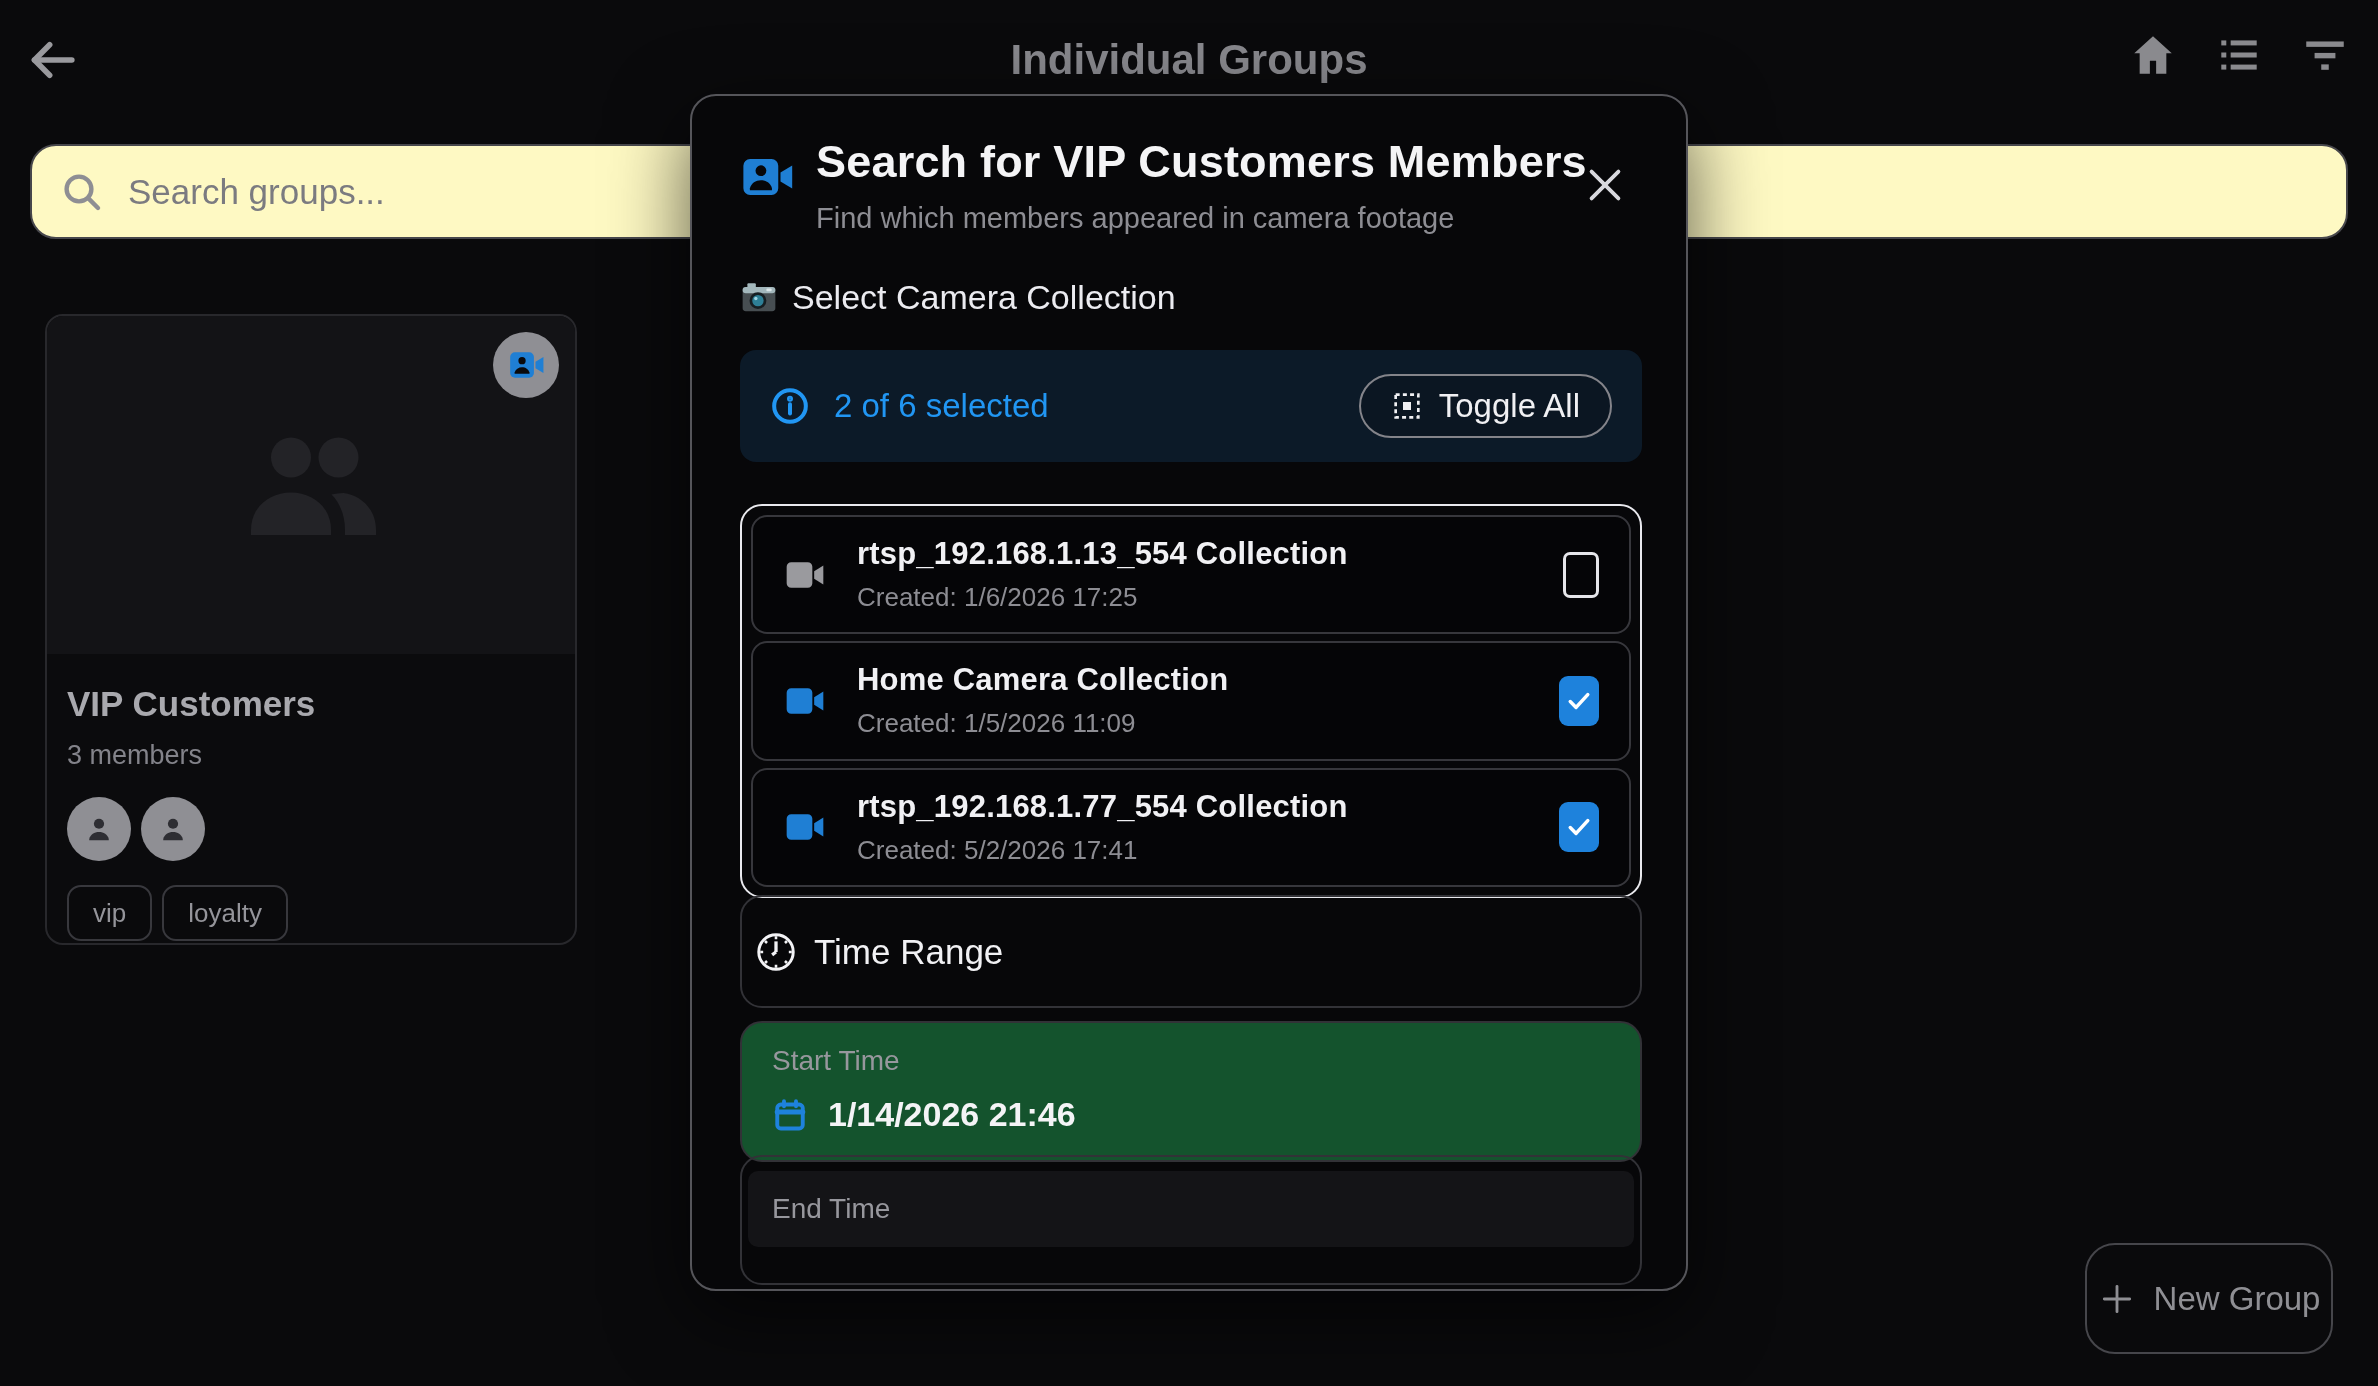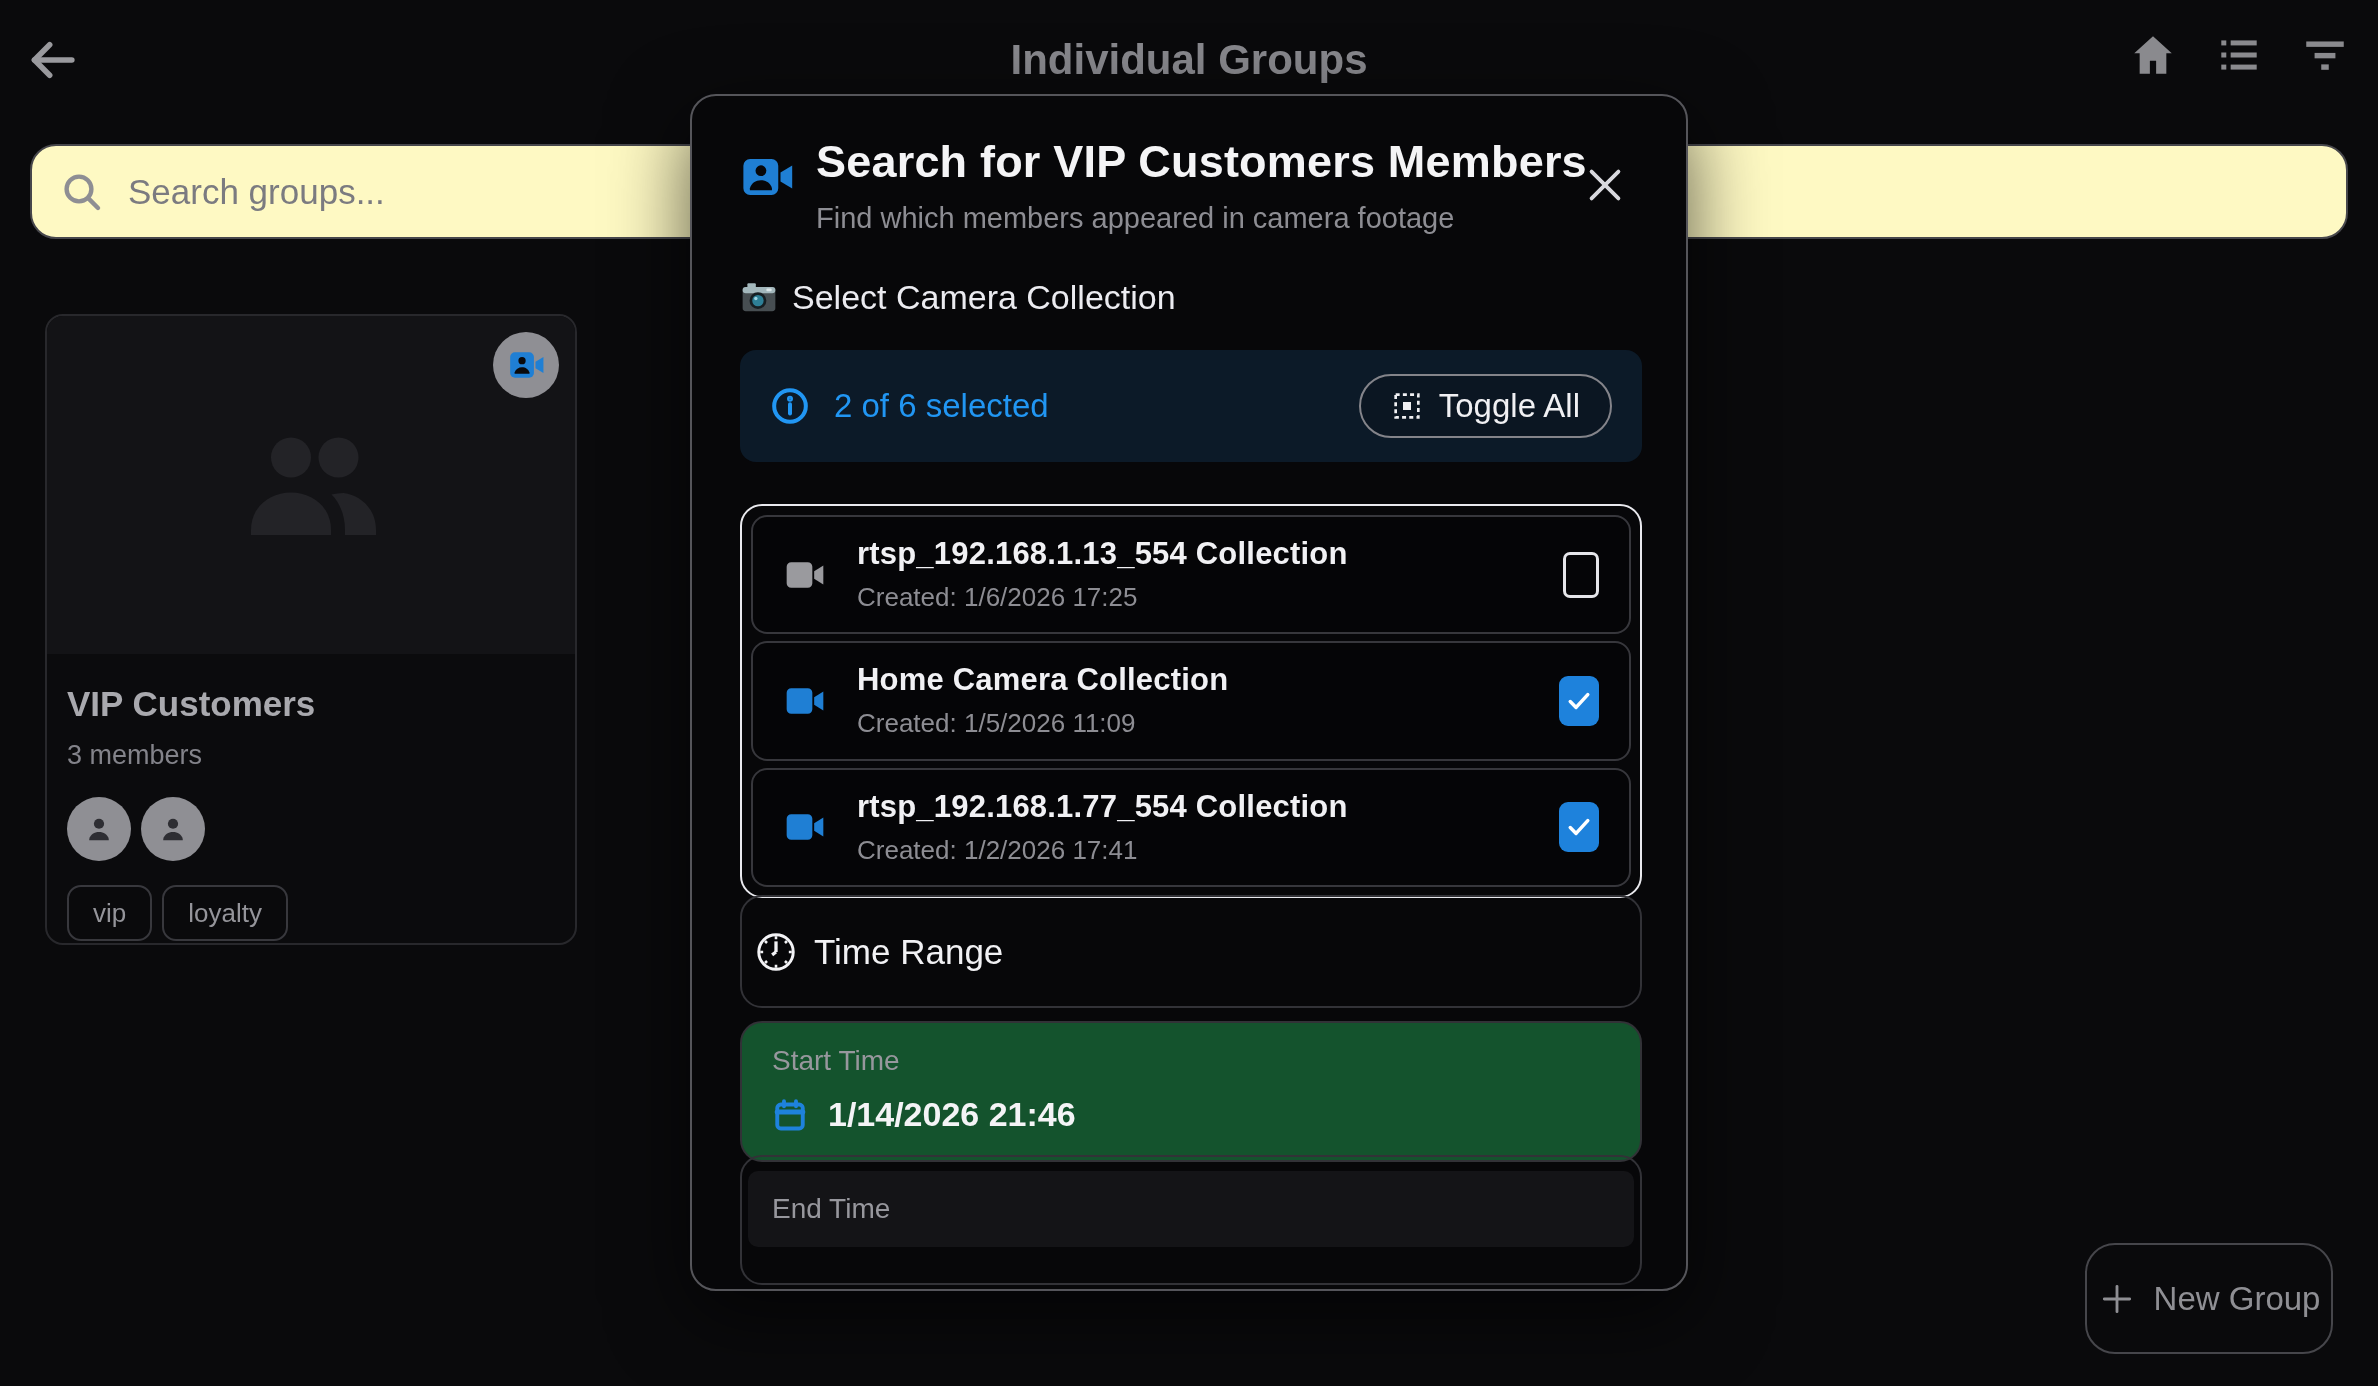--- a/index.html
+++ b/index.html
@@ -262,21 +262,21 @@
       </div>
     </div>
 
     <div class="coll-item selected">
       <svg class="cam" viewBox="0 0 24 24" fill="currentColor">
         <path d="M2 7.5a2.5 2.5 0 012.5-2.5h9A2.5 2.5 0 0116 7.5v9a2.5 2.5 0 01-2.5 2.5h-9A2.5 2.5 0 012 16.5v-9z"></path>
         <path d="M17 10l5-3.2v10.4L17 14v-4z"></path>
       </svg>
       <div class="coll-text">
         <div class="coll-name">rtsp_192.168.1.77_554 Collection</div>
-        <div class="coll-created">Created: 1/2/2026 17:41</div>
+        <div class="coll-created">Created: 5/2/2026 17:41</div>
       </div>
       <div class="checkbox checked">
         <svg width="28" height="28" viewBox="0 0 24 24" fill="none" stroke="currentColor" stroke-width="3" stroke-linecap="round" stroke-linejoin="round">
           <path d="M4.5 12.5l5 5L19.5 6.5"></path>
         </svg>
       </div>
     </div>
 
   </div>
 

